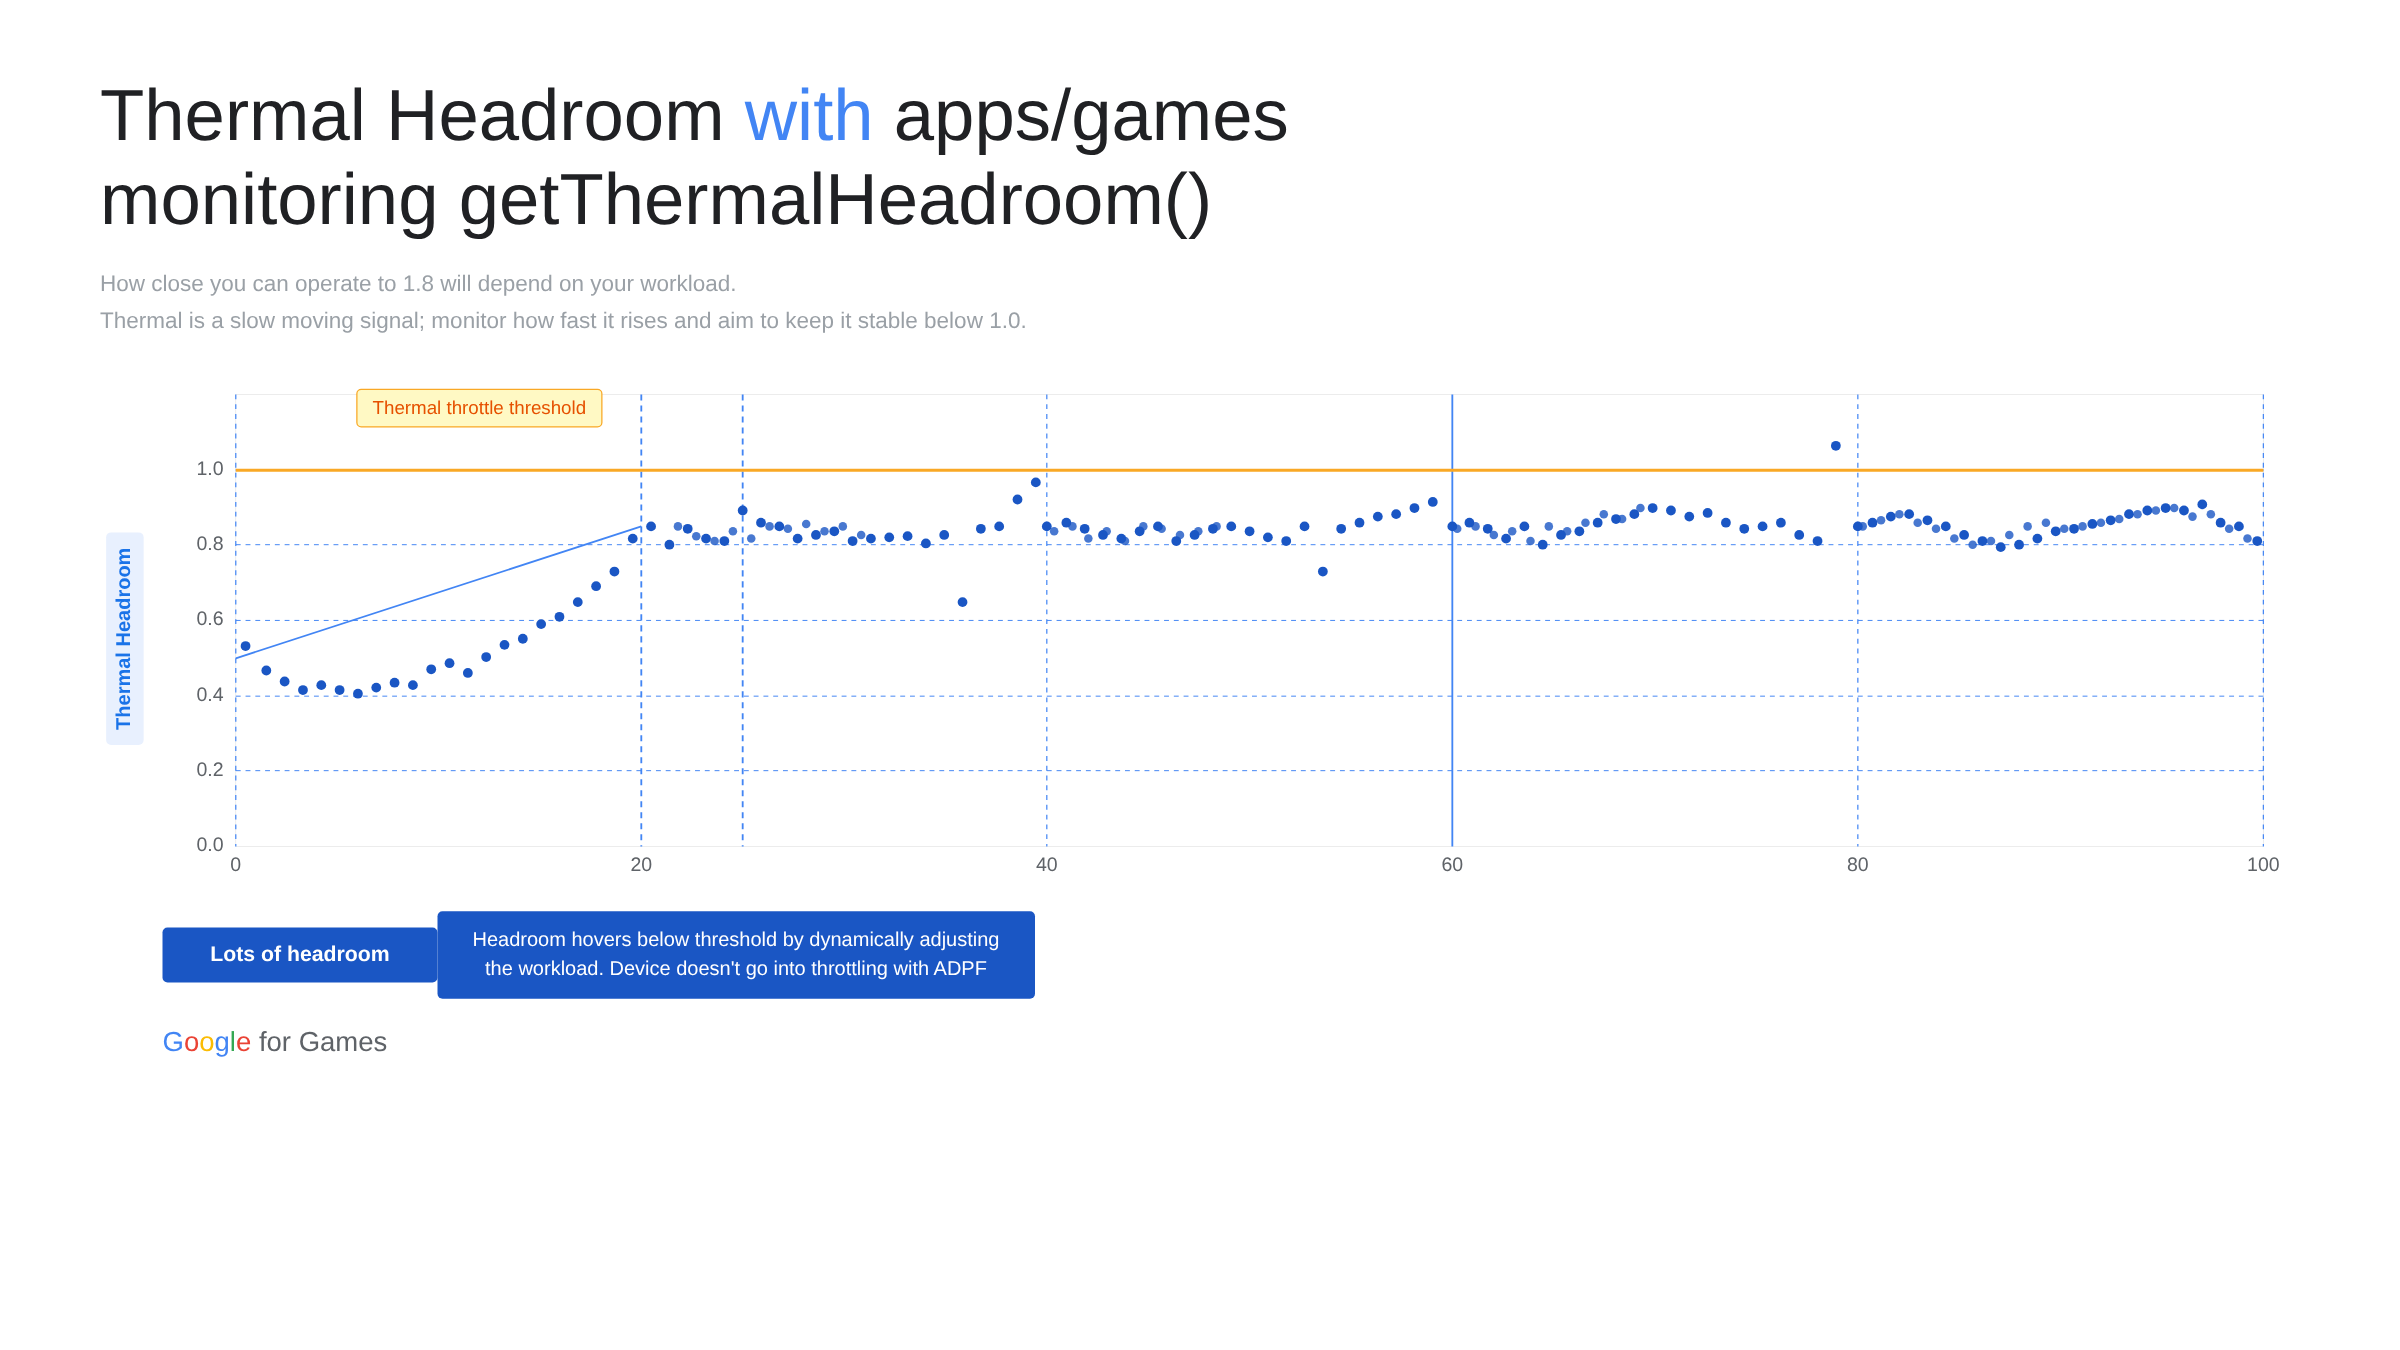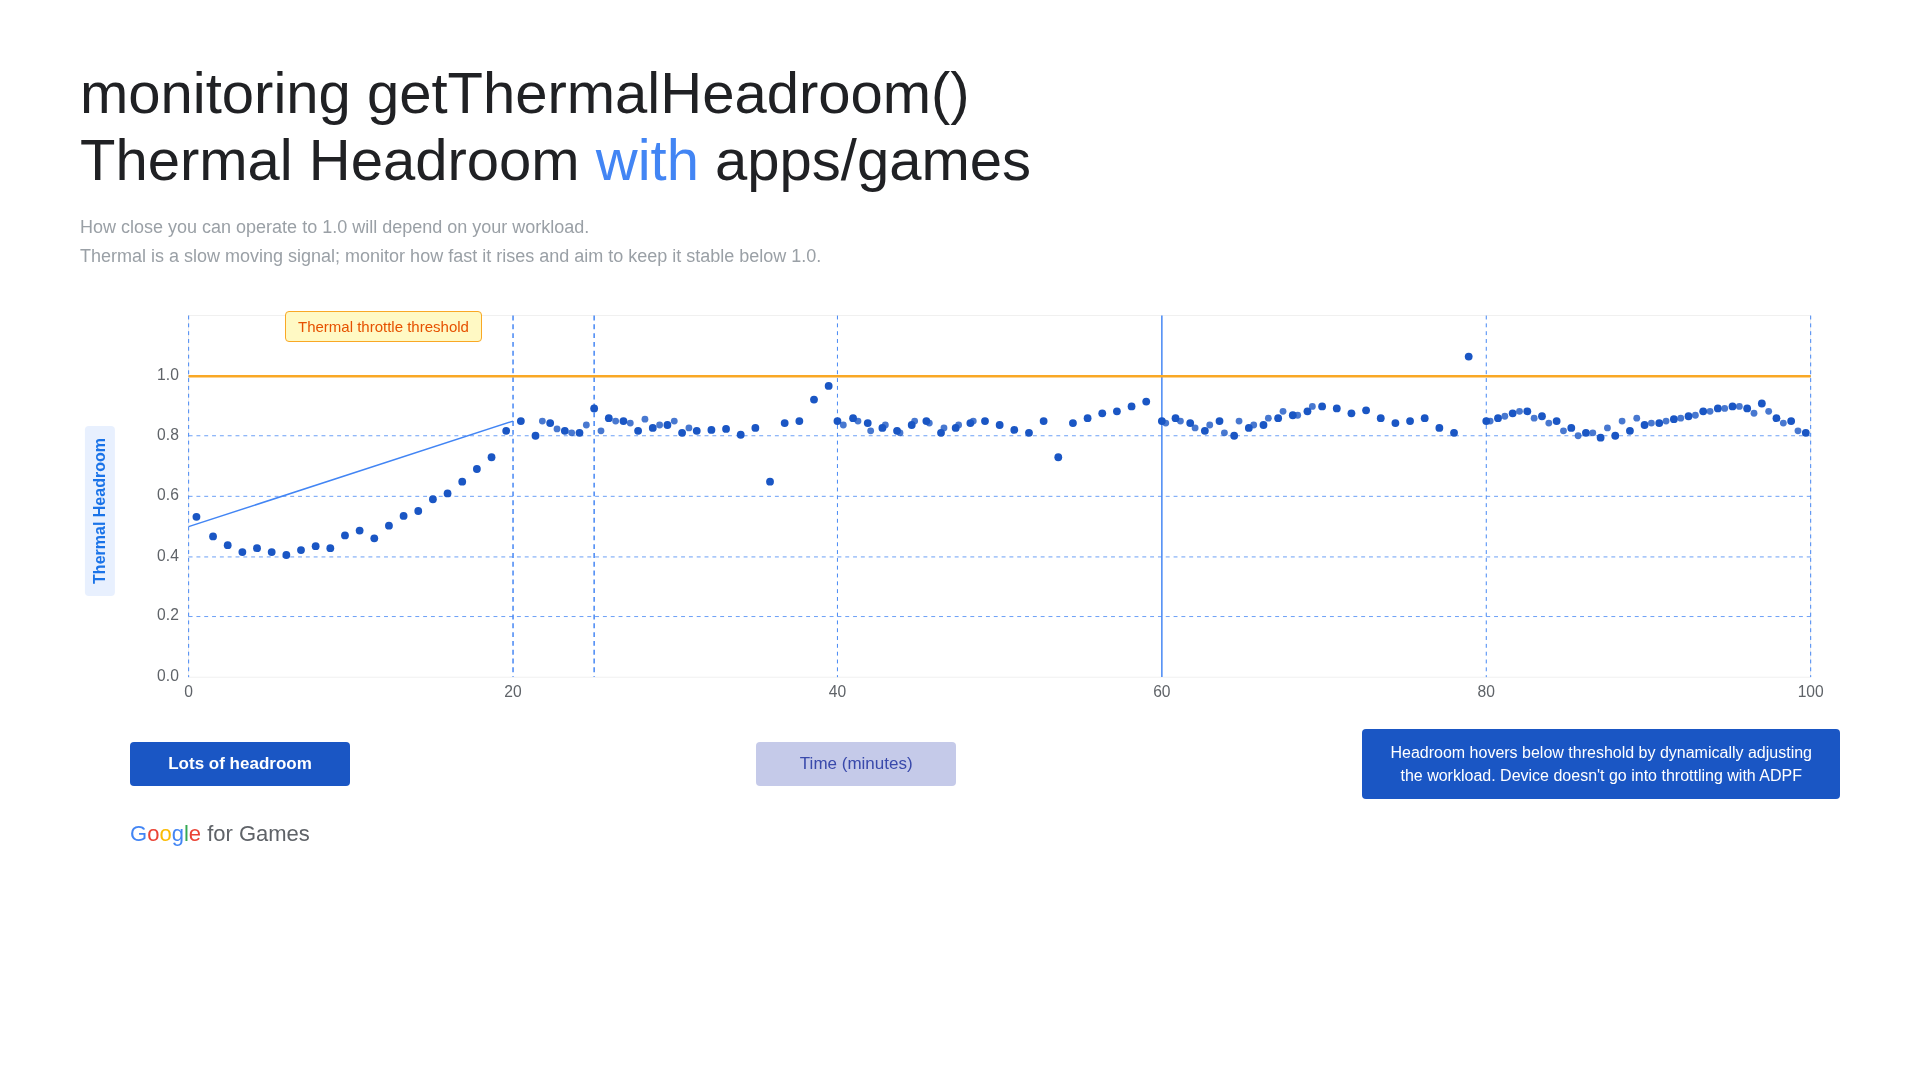--- a/index.html
+++ b/index.html
@@ -122,28 +122,28 @@
     .for-games {
       color: #5f6368;
       font-size: 22px;
     }
   </style>
 </head>
 <body>
 
 <div class="main-container">
   <div class="title-section">
-    <div class="title-line">monitoring getThermalHeadroom()</div>
     <div class="title-line">
       <span>Thermal Headroom </span><span class="title-highlight">with</span><span> apps/games</span>
     </div>
+    <div class="title-line">monitoring getThermalHeadroom()</div>
   </div>
 
   <div class="subtitle-section">
-    <div>How close you can operate to 1.0 will depend on your workload.</div>
+    <div>How close you can operate to 1.8 will depend on your workload.</div>
     <div>Thermal is a slow moving signal; monitor how fast it rises and aim to keep it stable below 1.0.</div>
   </div>
 
   <div class="chart-wrapper">
     <div class="y-axis-label-container">
       <div class="y-axis-label">Thermal Headroom</div>
     </div>
 
     <div class="chart-area">
 
@@ -357,23 +357,20 @@
         <circle cx="1677" cy="108" r="3.5" fill="#1a56c4" opacity="0.8"></circle>
         <circle cx="1692" cy="120" r="3.5" fill="#1a56c4" opacity="0.8"></circle>
         <circle cx="1707" cy="128" r="3.5" fill="#1a56c4" opacity="0.8"></circle>
 
       </svg>
     </div>
   </div>
 
   <div style="display:flex; align-items:center; padding-left:50px; gap:0; margin-top:8px;">
     <div class="label-lots" style="min-width:220px; text-align:center;">Lots of headroom</div>
-    <div style="flex:1; display:flex; justify-content:center;">
-      <div class="label-time" style="min-width:200px; text-align:center;">Time (minutes)</div>
-    </div>
     <div class="label-description" style="text-align:center; max-width:570px;">
       Headroom hovers below threshold by dynamically adjusting<br>the workload. Device doesn't go into throttling with ADPF
     </div>
   </div>
 
   <div style="margin-top:22px; padding-left:50px;">
     <span style="font-size:22px; font-weight:400;text-align:right;">
       <span class="g" style="color:#4285f4">G</span><span style="color:#ea4335">o</span><span style="color:#fbbc04">o</span><span style="color:#4285f4">g</span><span style="color:#34a853">l</span><span style="color:#ea4335">e</span>
     </span>
     <span class="for-games" style="color:#5f6368; font-size:22px;"> for Games</span>

